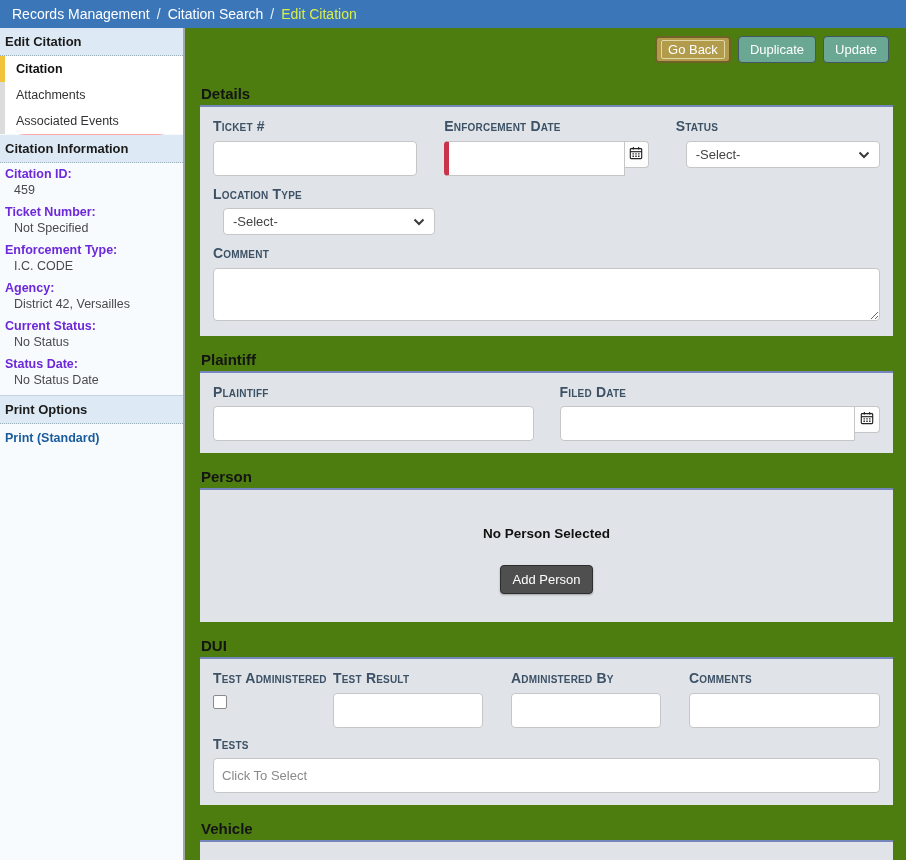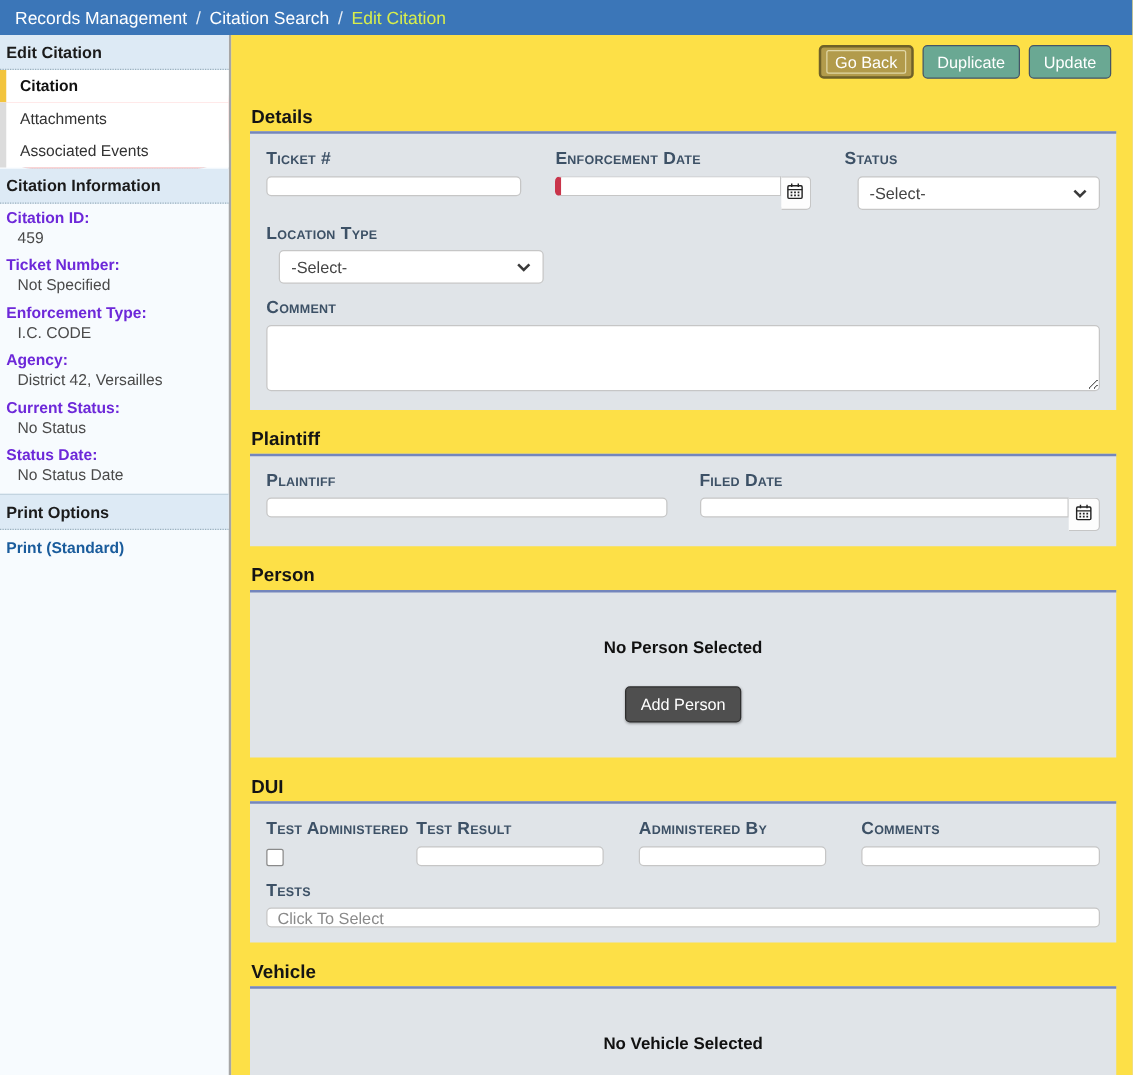--- a/index.html
+++ b/index.html
@@ -19,21 +19,21 @@
   .topbar a { color: #fff; text-decoration: none; cursor: pointer; }
   .topbar .sep { color: #e8eef6; }
   .topbar .current { color: #d9ee4b; }
 
   
   .layout { display: flex; height: 832px; }
   .sidebar {
     width: 185px; min-width: 185px; background: #f7fbfe;
     border-right: 2px solid #a6a6a6; font-size: 12.5px; overflow: hidden;
   }
-  .main { flex: 1; background: #fde047; padding: 0 13px 0 15px; overflow: hidden; }
+  .main { flex: 1; background: #4d7c0f; padding: 0 13px 0 15px; overflow: hidden; }
 
   
   .side-header {
     background: #ddeaf5; font-weight: bold; color: #1b1b1b;
     padding: 6px 6px 6px 5px; border-bottom: 1px dotted #9ab0bd; font-size: 13px;
   }
   .side-sub { background: #fca5a5; border-bottom: 1px dotted #b9c6cf; border-radius: 25px; }
   .side-item {
     padding: 6px 8px 6px 11px; border-left: 5px solid #dcdcdc;
     color: #333; cursor: pointer; background: #fff;
@@ -81,21 +81,21 @@
     font-size: 14px; letter-spacing: .2px; margin-bottom: 5px; line-height: 1.25;
   }
 
   .grid3 { display: grid; grid-template-columns: 1fr 1fr 1fr; column-gap: 27px; }
   .grid2 { display: grid; grid-template-columns: 1fr 1fr; column-gap: 26px; }
 
   input[type="text"], .select-box, textarea {
     font-family: inherit; font-size: 13px; color: #333;
     background: #fff; border: 1px solid #c6c6c6; border-radius: 4px;
   }
-  input[type="text"] { height: 16px; padding: 3px 8px; width: 100%; }
+  input[type="text"] { height: 35px; padding: 3px 8px; width: 100%; }
   input::placeholder { color: #8a8a8a; }
 
   .input-required { border-left: 5px solid #c9344a !important; }
   .input-ticket {
     background: #fbfbcb; border: 2px solid #97a0a8; border-left: 5px solid #c9344a;
     height: 29px;
   }
 
   .input-group { display: flex; width: 100%; }
   .input-group input { border-top-right-radius: 0; border-bottom-right-radius: 0; }

